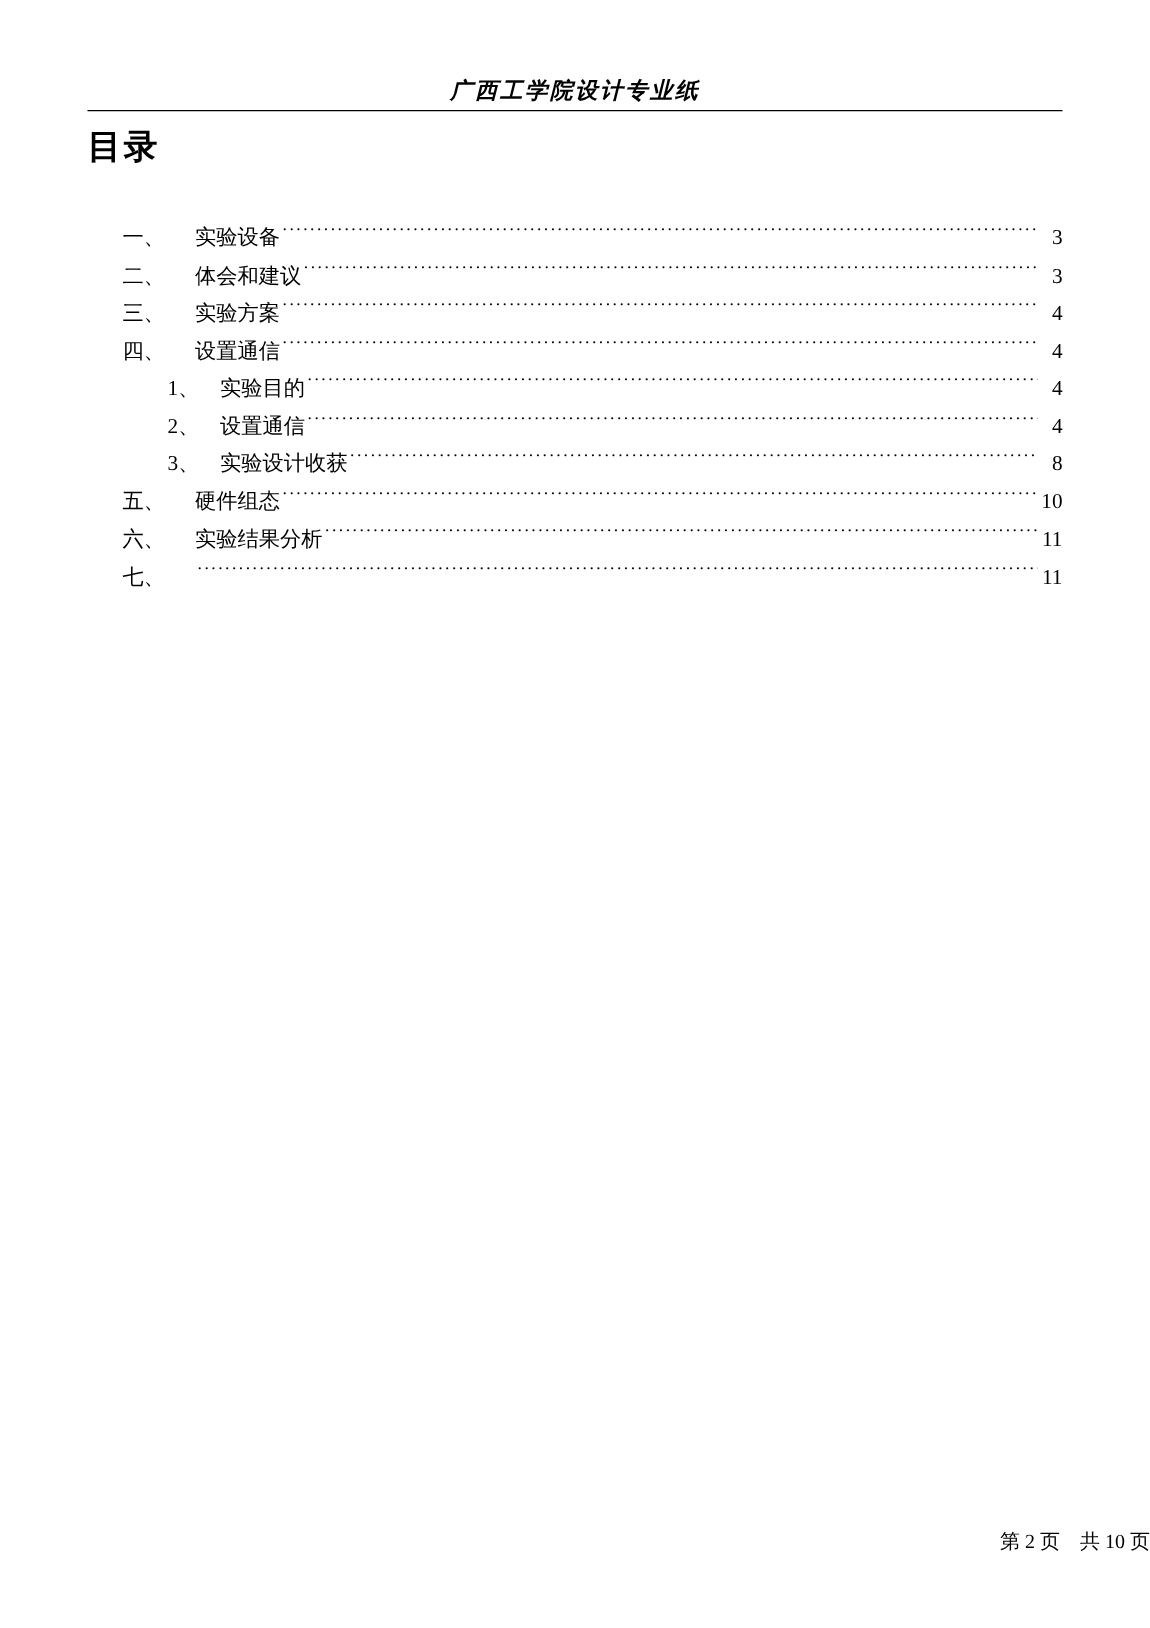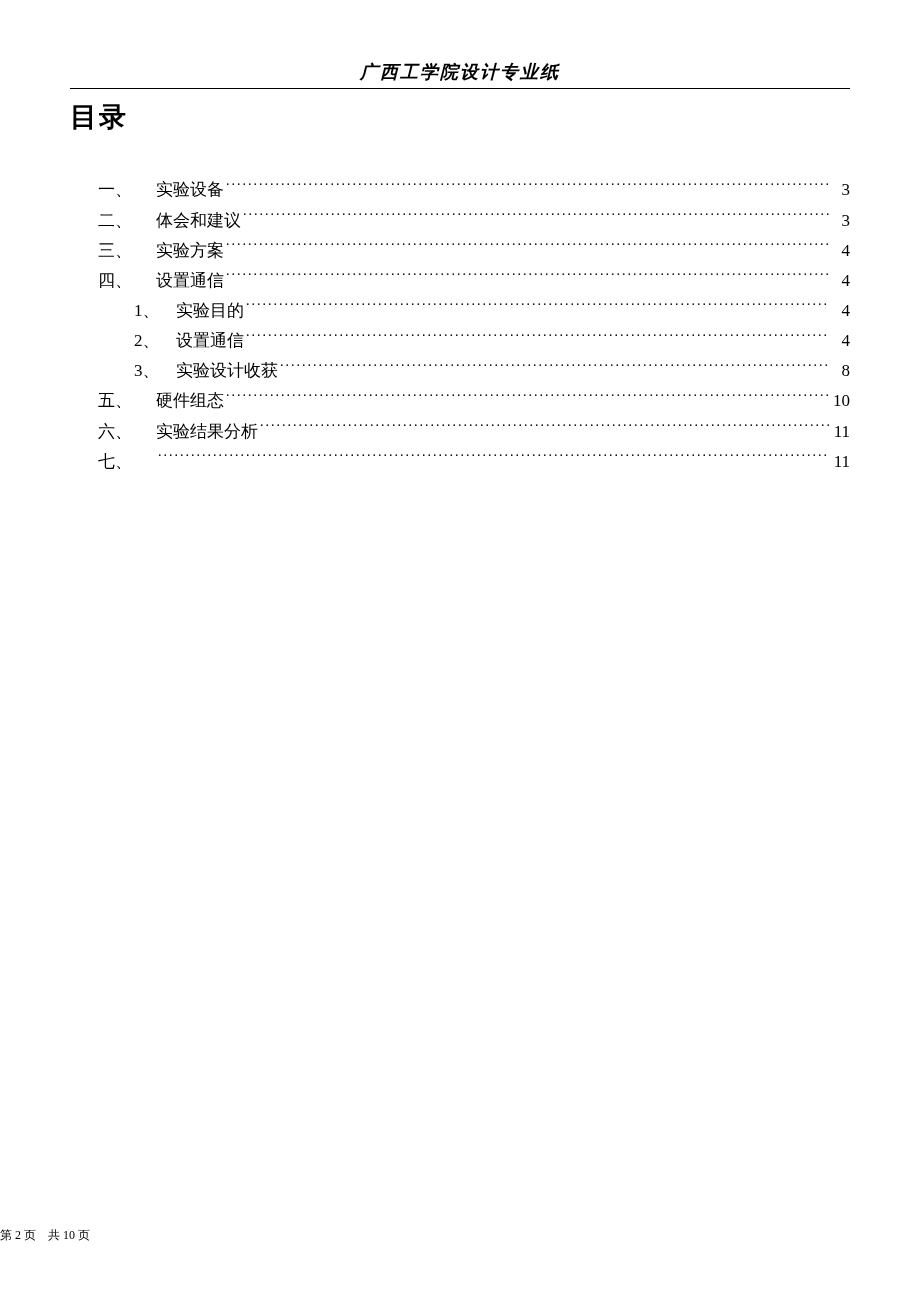--- a/index.html
+++ b/index.html
@@ -82,22 +82,22 @@
     .toc-page {
       flex-shrink: 0;
       min-width: 18px;
       text-align: right;
     }
     .footer {
       position: absolute;
       bottom: 58px;
       left: 0;
       right: 0;
-      text-align: left;
-      font-size: 12px;
+      text-align: right;
+      font-size: 16px;
     }
   </style>
 </head>
 <body>
 
 <div class="page">
   <div class="header">广西工学院设计专业纸</div>
   <div class="title">目录</div>
 
   <div class="toc">

